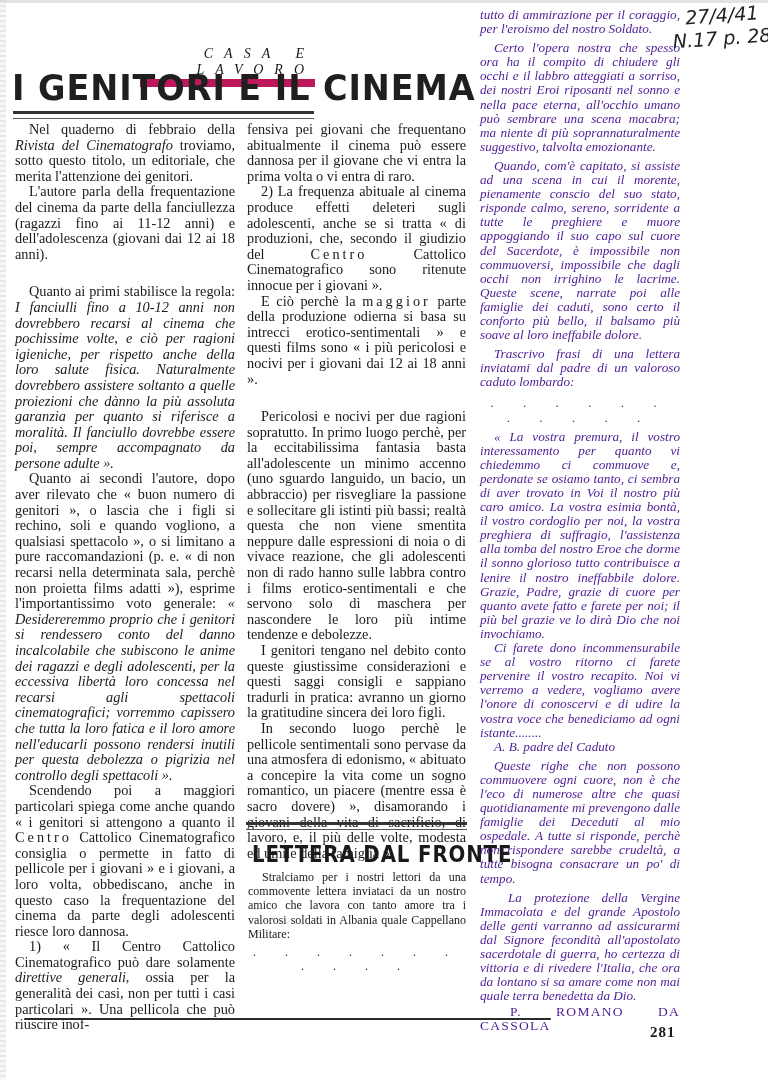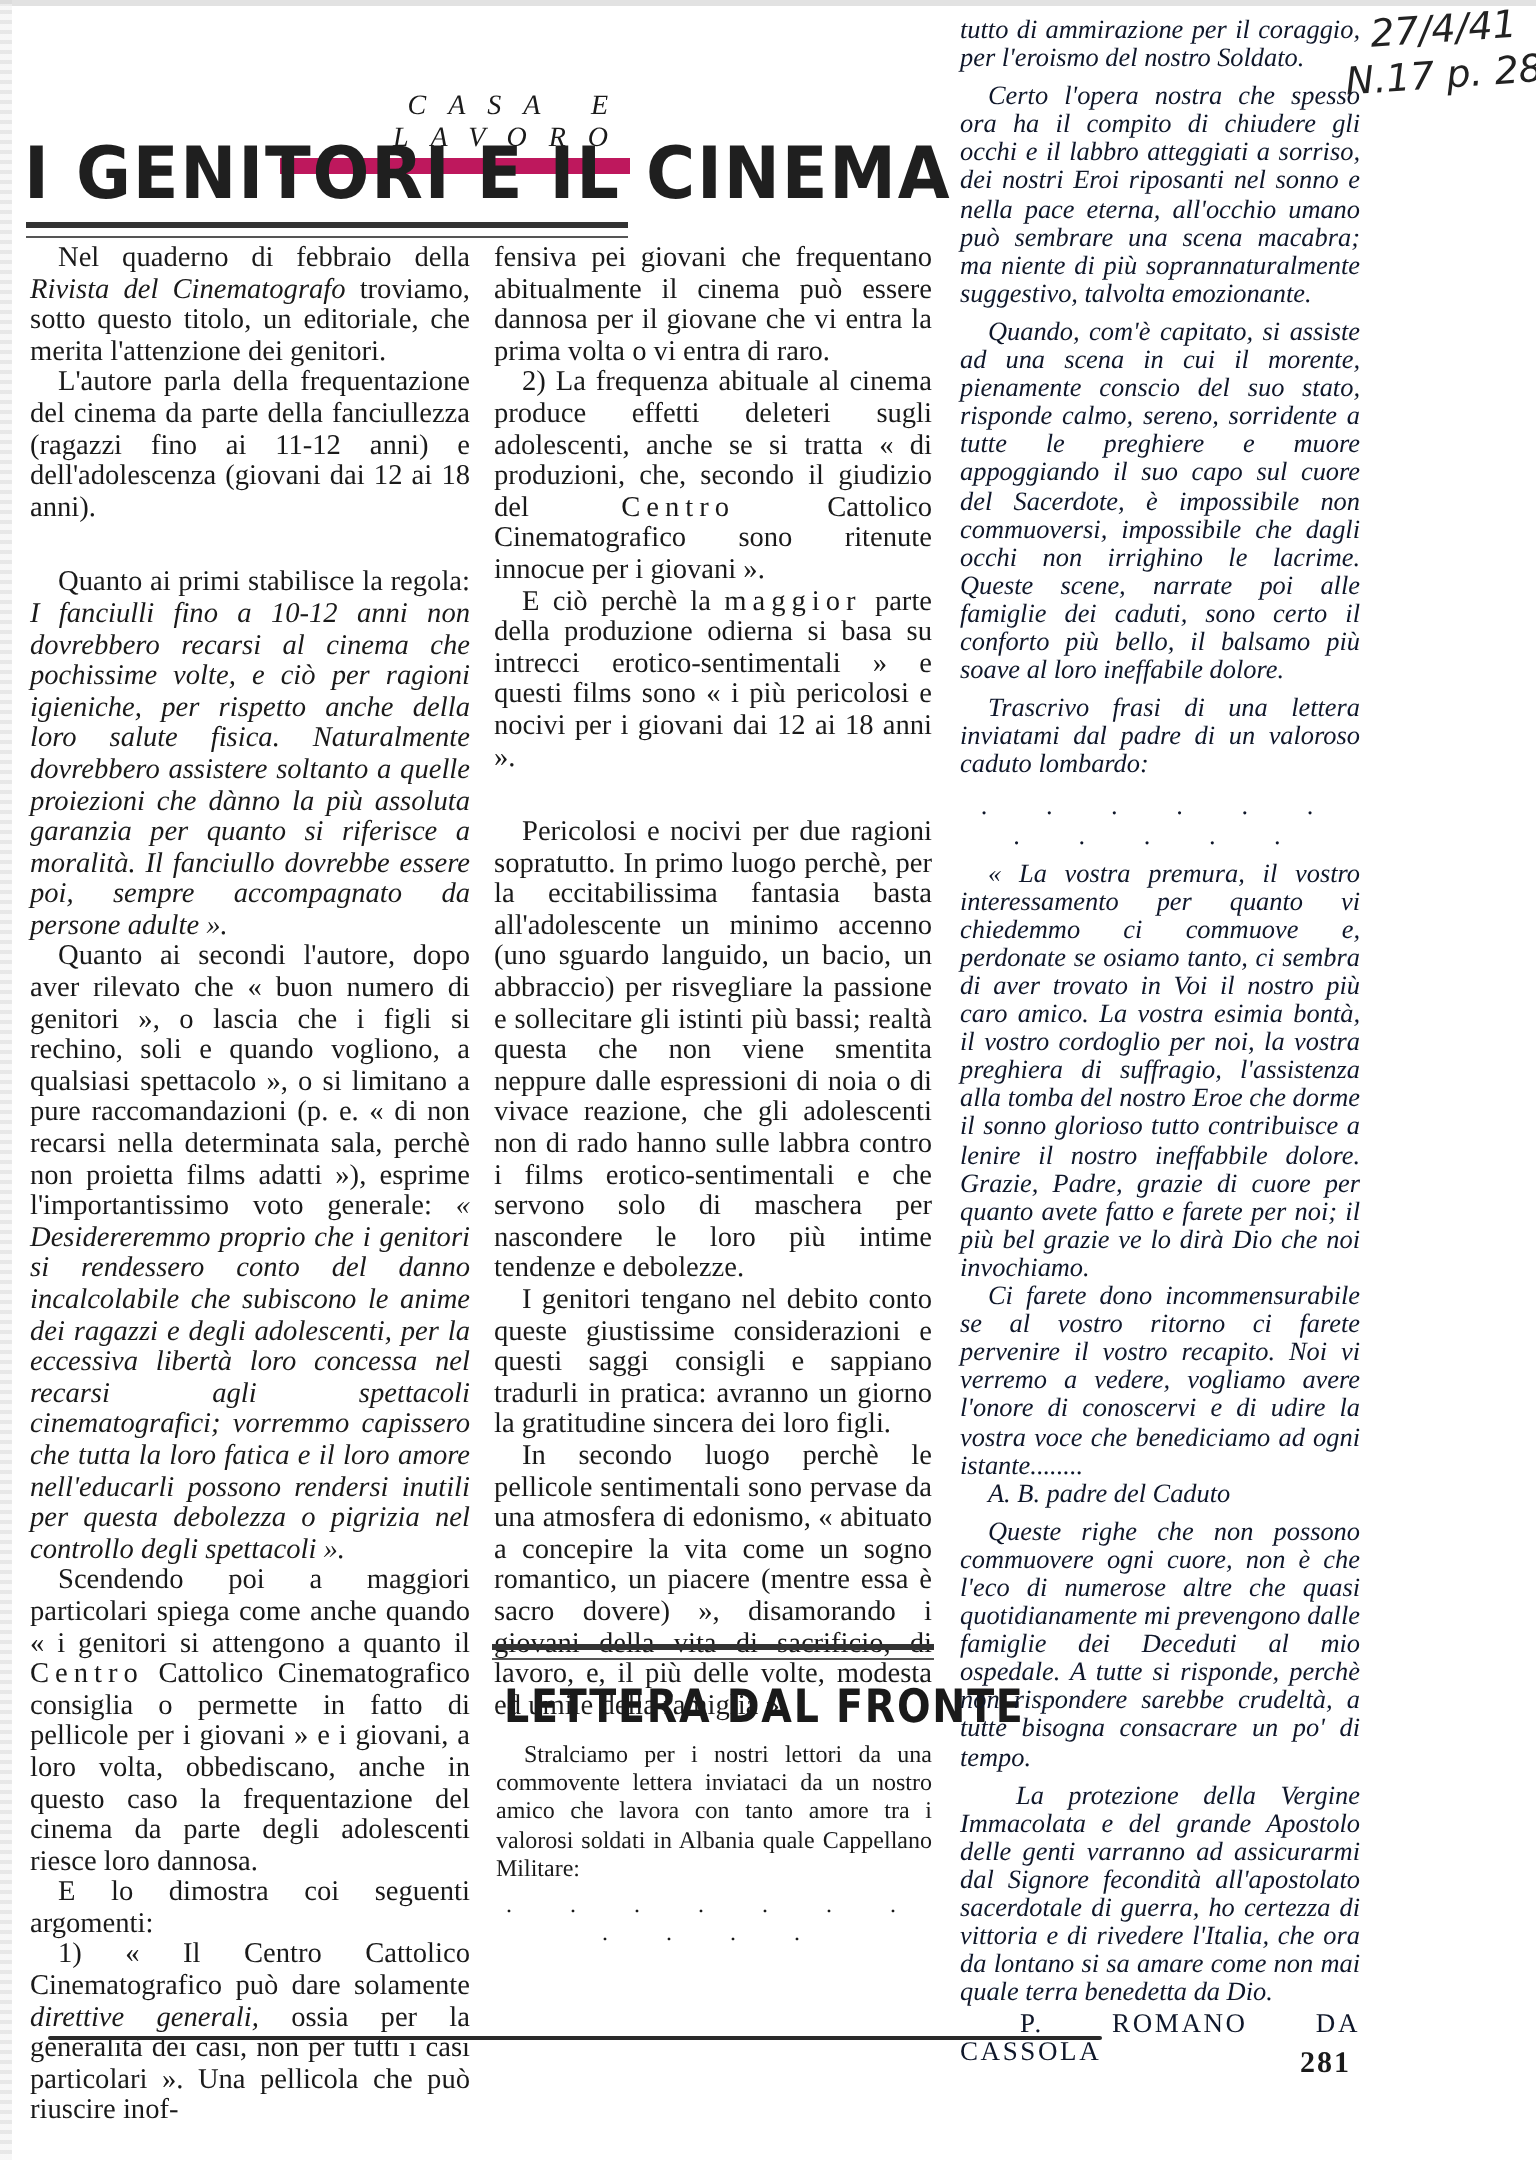--- a/index.html
+++ b/index.html
@@ -43,21 +43,21 @@
   }
   .col p { margin: 0; text-indent: 14px; }
   .col p.gap { margin-top: 22px; }
   .col em { font-style: italic; }
   .spaced { letter-spacing: 3px; }
   #col1 { left: 15px; top: 122px; width: 220px; }
   #col2 { left: 247px; top: 122px; width: 219px; }
   #col3 {
     left: 480px; top: 8px; width: 200px;
     font-family: "Liberation Serif", serif; font-style: italic;
-    font-size: 13.2px; line-height: 14.1px; color: #0f172a;
+    font-size: 13.2px; line-height: 14.1px; color: #4c1d95;
   }
   #col3 .first { margin-top: 0; }
   #col3 .dots { text-align: center; letter-spacing: 13px; margin: 7px 0 5px 0; text-indent: 0; font-style: normal; }
   #col3 .signature { font-style: normal; text-indent: 30px; letter-spacing: 1.3px; font-size: 13.5px; margin-top: 2px; }
   #col3 .deep { text-indent: 28px; margin-top: 5px; }
   .second-rule {
     position: absolute; left: 246px; top: 822px; width: 221px; height: 4px;
     border-top: 3px solid #333; border-bottom: 1px solid #555;
   }
   .subtitle {
@@ -97,21 +97,20 @@
 <div class="section-label">CASA E LAVORO</div>
 <div class="main-title">I GENITORI E IL CINEMA</div>
 <div class="title-rule"></div>
 
 <div class="col" id="col1">
   <p><span>Nel quaderno di febbraio della <em>Rivista del Cinematografo</em> troviamo, sotto questo titolo, un editoriale, che merita l'attenzione dei genitori.</span></p>
   <p><span>L'autore parla della frequentazione del cinema da parte della fanciullezza (ragazzi fino ai 11-12 anni) e dell'adolescenza (giovani dai 12 ai 18 anni).</span></p>
   <p class="gap"><span>Quanto ai primi stabilisce la regola:</span> <em>I fanciulli fino a 10-12 anni non dovrebbero recarsi al cinema che pochissime volte, e ciò per ragioni igieniche, per rispetto anche della loro salute fisica. Naturalmente dovrebbero assistere soltanto a quelle proiezioni che dànno la più assoluta garanzia per quanto si riferisce a moralità. Il fanciullo dovrebbe essere poi, sempre accompagnato da persone adulte ».</em></p>
   <p><span>Quanto ai secondi l'autore, dopo aver rilevato che « buon numero di genitori », o lascia che i figli si rechino, soli e quando vogliono, a qualsiasi spettacolo », o si limitano a pure raccomandazioni (p. e. « di non recarsi nella determinata sala, perchè non proietta films adatti »), esprime l'importantissimo voto generale:</span> <em>« Desidereremmo proprio che i genitori si rendessero conto del danno incalcolabile che subiscono le anime dei ragazzi e degli adolescenti, per la eccessiva libertà loro concessa nel recarsi agli spettacoli cinematografici; vorremmo capissero che tutta la loro fatica e il loro amore nell'educarli possono rendersi inutili per questa debolezza o pigrizia nel controllo degli spettacoli ».</em></p>
   <p><span>Scendendo poi a maggiori particolari spiega come anche quando « i genitori si attengono a quanto il</span> <span class="spaced">Centro</span> <span>Cattolico Cinematografico consiglia o permette in fatto di pellicole per i giovani » e i giovani, a loro volta, obbediscano, anche in questo caso la frequentazione del cinema da parte degli adolescenti riesce loro dannosa.</span></p>
-  <p><span>E lo dimostra coi seguenti argomenti:</span></p>
   <p><span>1) « Il Centro Cattolico Cinematografico può dare solamente</span> <em>direttive generali,</em> <span id="overflow-text">ossia per la generalità dei casi, non per tutti i casi particolari ». Una pellicola che può riuscire inof-</span></p>
 </div>
 
 <div class="col" id="col2">
   <p style="text-indent: 0px;"><span>fensiva pei giovani che frequentano abitualmente il cinema può essere dannosa per il giovane che vi entra la prima volta o vi entra di raro.</span></p>
     <p><span>2) La frequenza abituale al cinema produce effetti deleteri sugli adolescenti, anche se si tratta « di produzioni, che, secondo il giudizio del</span> <span class="spaced">Centro</span> <span>Cattolico Cinematografico sono ritenute innocue per i giovani ».</span></p>
   <p><span>E ciò perchè la</span> <span class="spaced">maggior</span> <span>parte della produzione odierna si basa su intrecci erotico-sentimentali » e questi films sono « i più pericolosi e nocivi per i giovani dai 12 ai 18 anni ».</span></p>
   <p class="gap"><span>Pericolosi e nocivi per due ragioni sopratutto. In primo luogo perchè, per la eccitabilissima fantasia basta all'adolescente un minimo accenno (uno sguardo languido, un bacio, un abbraccio) per risvegliare la passione e sollecitare gli istinti più bassi; realtà questa che non viene smentita neppure dalle espressioni di noia o di vivace reazione, che gli adolescenti non di rado hanno sulle labbra contro i films erotico-sentimentali e che servono solo di maschera per nascondere le loro più intime tendenze e debolezze.</span></p>
   <p><span>I genitori tengano nel debito conto queste giustissime considerazioni e questi saggi consigli e sappiano tradurli in pratica: avranno un giorno la gratitudine sincera dei loro figli.</span></p>
   <p><span>In secondo luogo perchè le pellicole sentimentali sono pervase da una atmosfera di edonismo, « abituato a concepire la vita come un sogno romantico, un piacere (mentre essa è sacro dovere) », disamorando i giovani della vita di sacrificio, di lavoro, e, il più delle volte, modesta ed umile della famiglia ».</span></p>

